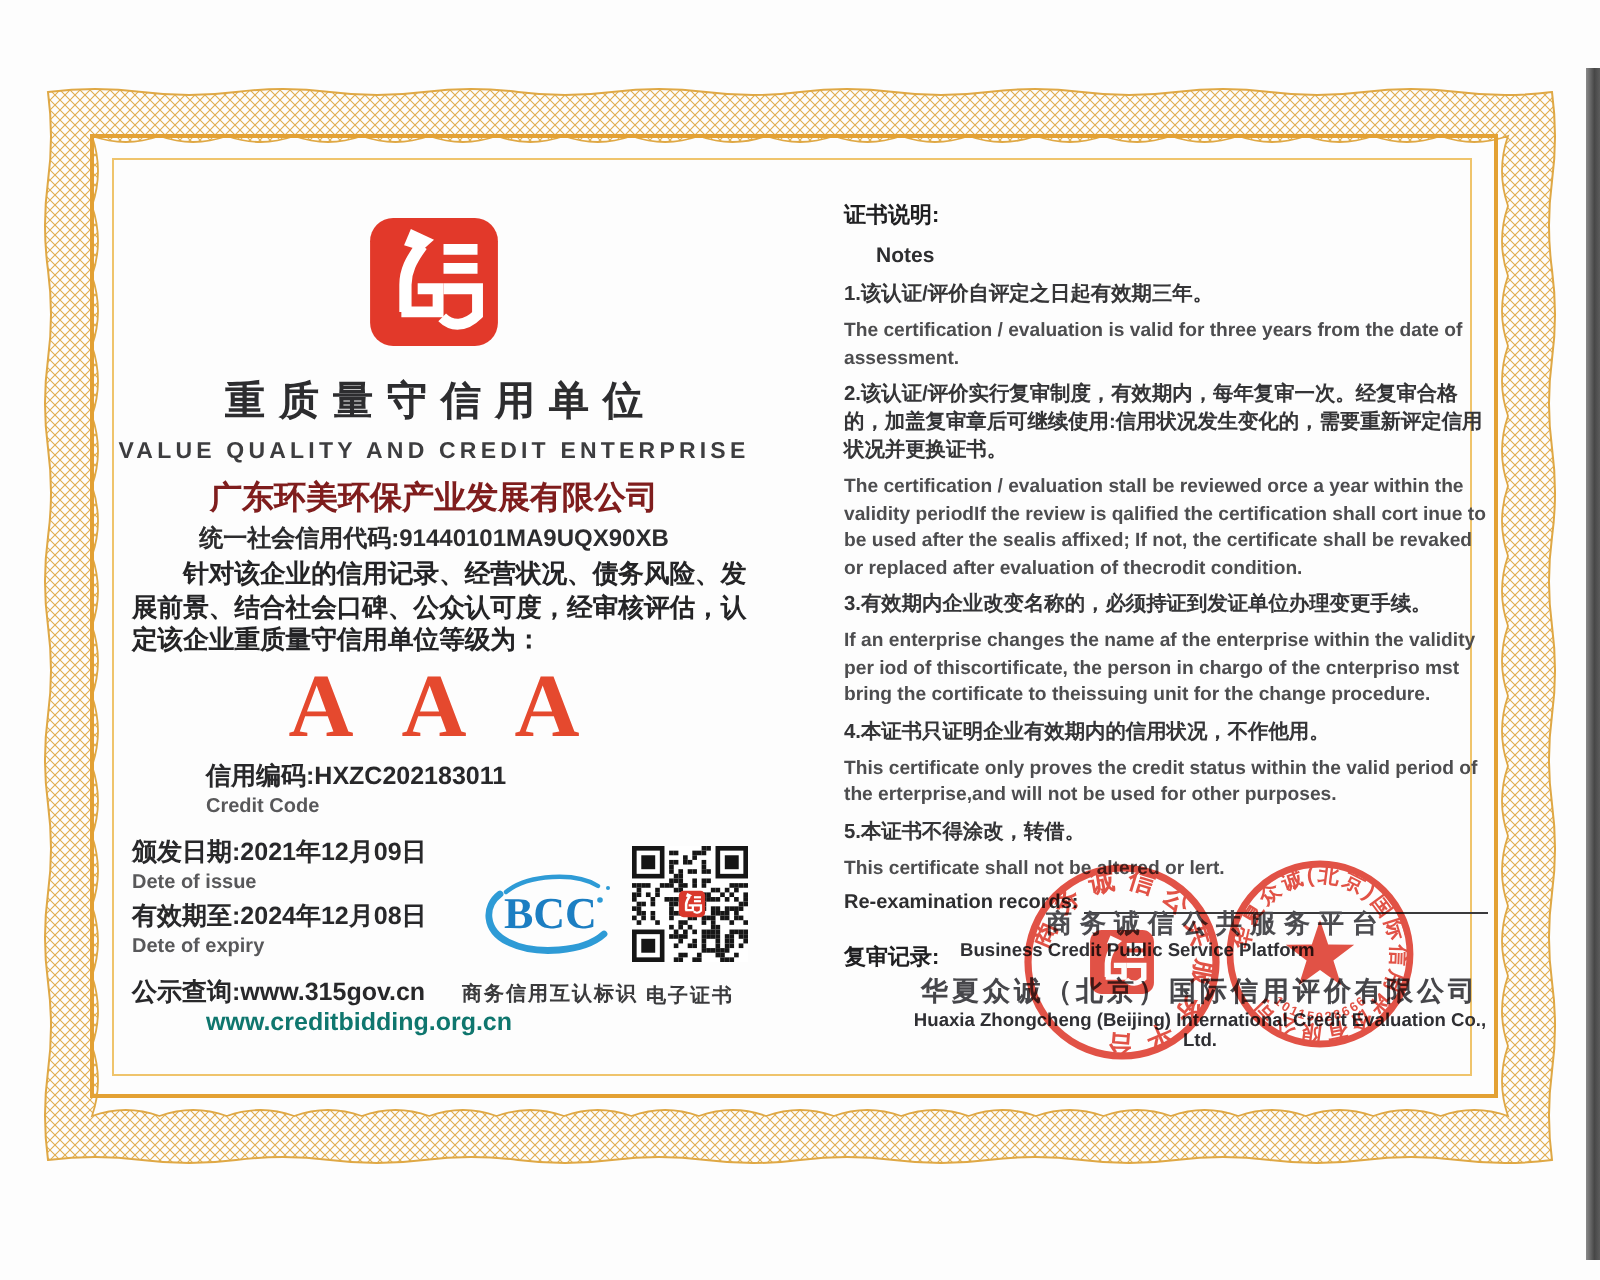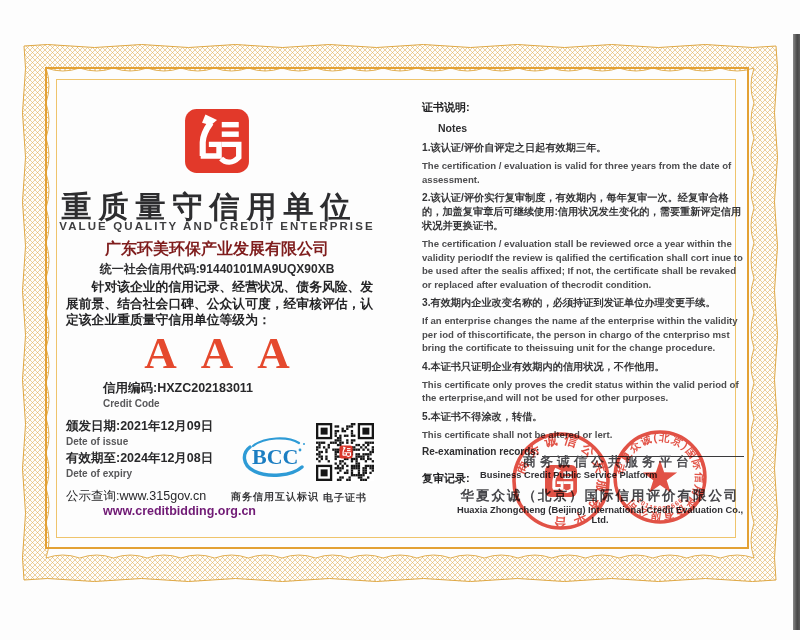--- a/index.html
+++ b/index.html
@@ -12,41 +12,41 @@
   .abs{position:absolute;}
   
   #scan-edge{right:0;top:34px;width:7px;height:596px;
     background:linear-gradient(90deg,#8a8a8a,#474747 60%,#5c5c5c);}
   
   #border-svg{left:0;top:0;width:800px;height:640px;}
   #frame-a{left:45px;top:67px;width:700px;height:478px;border:2px solid #E3A134;}
   #frame-b{left:56px;top:79px;width:678px;height:457px;border:1px solid #EFC46C;}
   
   #logo{left:183px;top:106px;width:68px;height:70px;}
-  #cert-title{left:47px;top:187px;width:318px;text-align:center;
+  #cert-title{left:58px;top:187px;width:318px;text-align:center;
     font-family:"Liberation Serif","DejaVu Serif",serif;
-    font-size:30px;font-weight:700;letter-spacing:7px;text-indent:7px;color:#2d2d2f;}
+    font-size:20px;font-weight:700;letter-spacing:7px;text-indent:7px;color:#2d2d2f;}
   #cert-subtitle{left:58px;top:220px;width:318px;text-align:center;
     font-size:11.5px;font-weight:700;letter-spacing:2.1px;color:#3d3d3f;}
   #company-name{left:58px;top:239px;width:318px;text-align:center;
     font-size:16px;font-weight:700;color:#7f1d1d;}
   #uscc-line{left:58px;top:261px;width:318px;text-align:center;
     font-size:12px;font-weight:600;color:#2c2c2e;}
   #statement{left:66px;top:279px;width:316px;
     font-size:12.8px;line-height:16.5px;font-weight:600;color:#242426;text-indent:2em;}
   #rating{left:58px;top:327px;width:318px;text-align:center;
     font-family:"Liberation Serif","DejaVu Serif",serif;
     font-size:45px;font-weight:700;letter-spacing:24px;text-indent:24px;color:#E5492E;}
   .field .lab{font-size:12.5px;font-weight:600;color:#28282a;}
   .field .sub{font-size:10px;font-weight:600;color:#58585a;margin-top:1px;}
   #field-credit{left:66px;top:380px;margin-left:37px;}
   #field-issue{left:66px;top:418px;}
   #field-expiry{left:66px;top:450px;}
-  #query-line1{left:66px;top:488px;font-size:12.5px;font-weight:400;color:#28282a;}
-  #query-line2{left:103px;top:504px;font-size:12.5px;font-weight:600;color:#701a75;}
+  #query-line1{left:66px;top:488px;font-size:12.5px;font-weight:700;color:#28282a;}
+  #query-line2{left:103px;top:504px;font-size:12.5px;font-weight:600;color:#0f766e;}
   #bcc-logo{left:240px;top:433px;width:70px;height:50px;}
   #bcc-caption{left:226px;top:490px;width:98px;text-align:center;
     font-size:10px;font-weight:700;color:#3a3a3c;letter-spacing:1px;}
   #qr{left:316px;top:423px;width:58px;height:58px;}
   #qr-logo{left:339px;top:445px;width:14px;height:14px;}
   #qr-caption{left:312px;top:491px;width:66px;text-align:center;
     font-size:10px;font-weight:700;color:#3a3a3c;letter-spacing:1px;}
   
   #notes{left:422px;top:100px;width:322px;}
   #notes .h-zh{font-size:11px;font-weight:700;color:#202022;margin:0 0 7px;}

